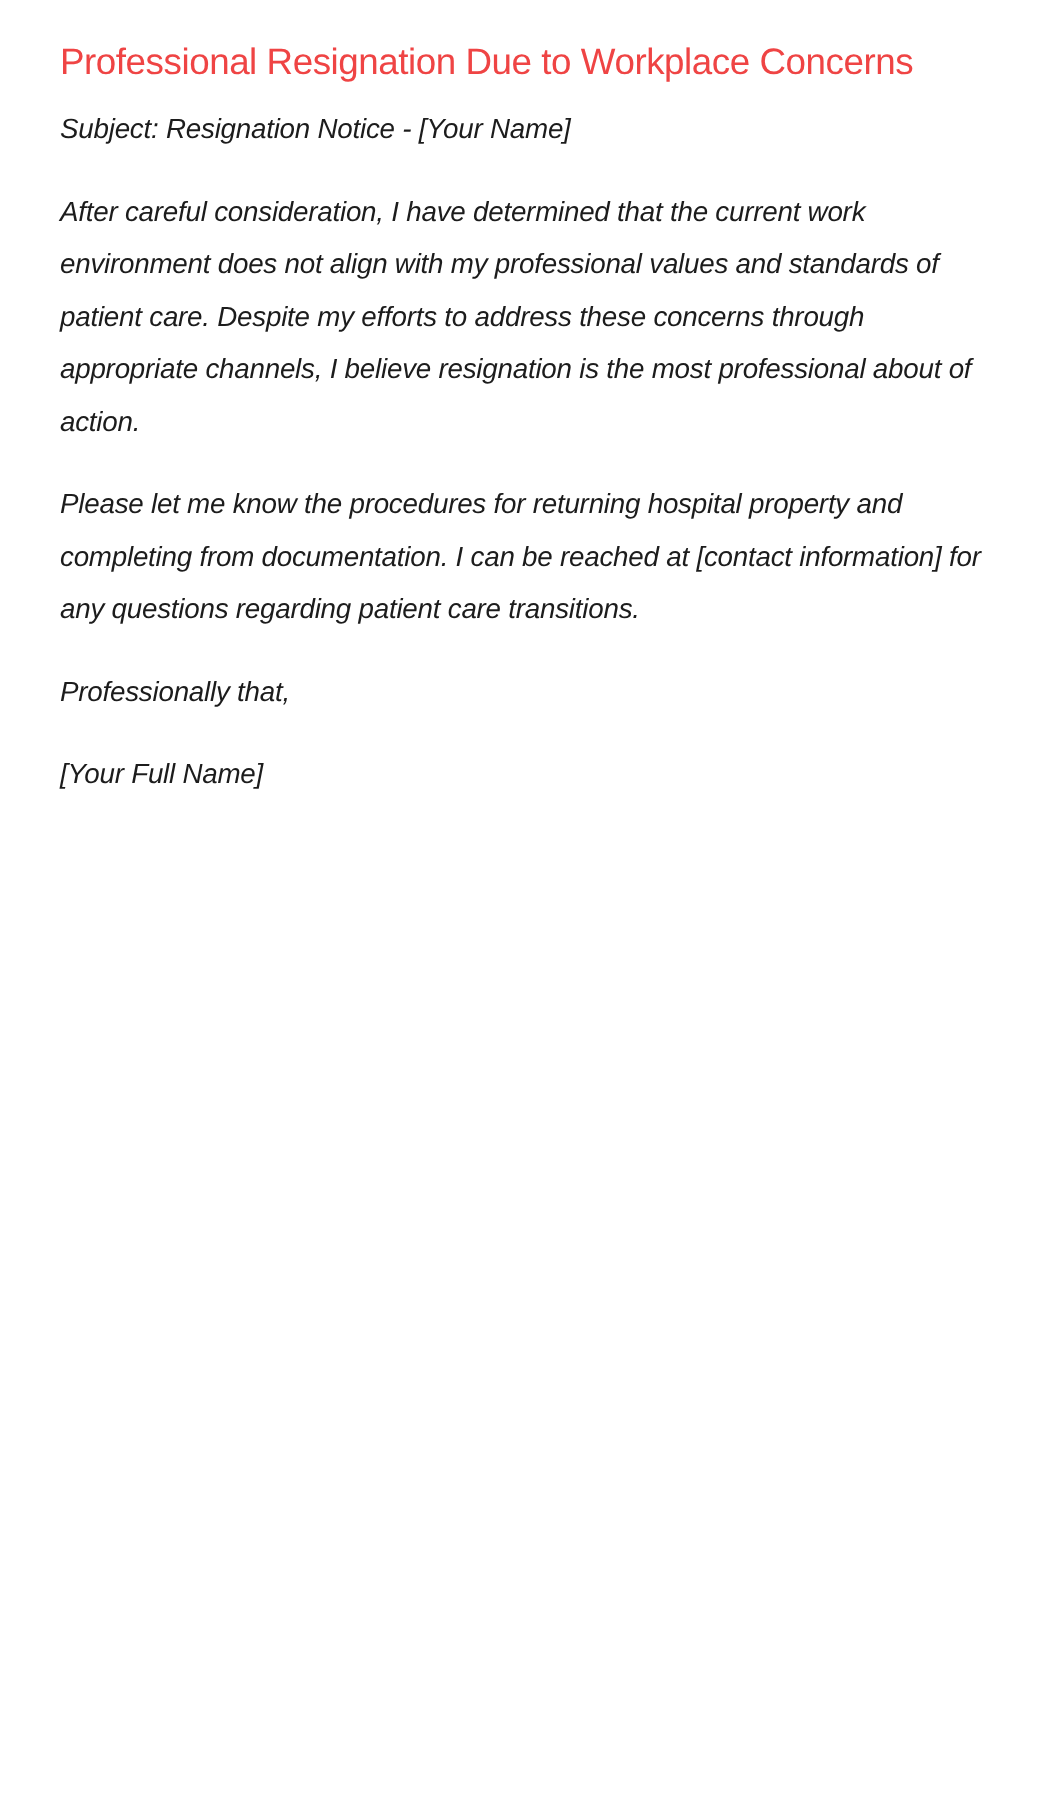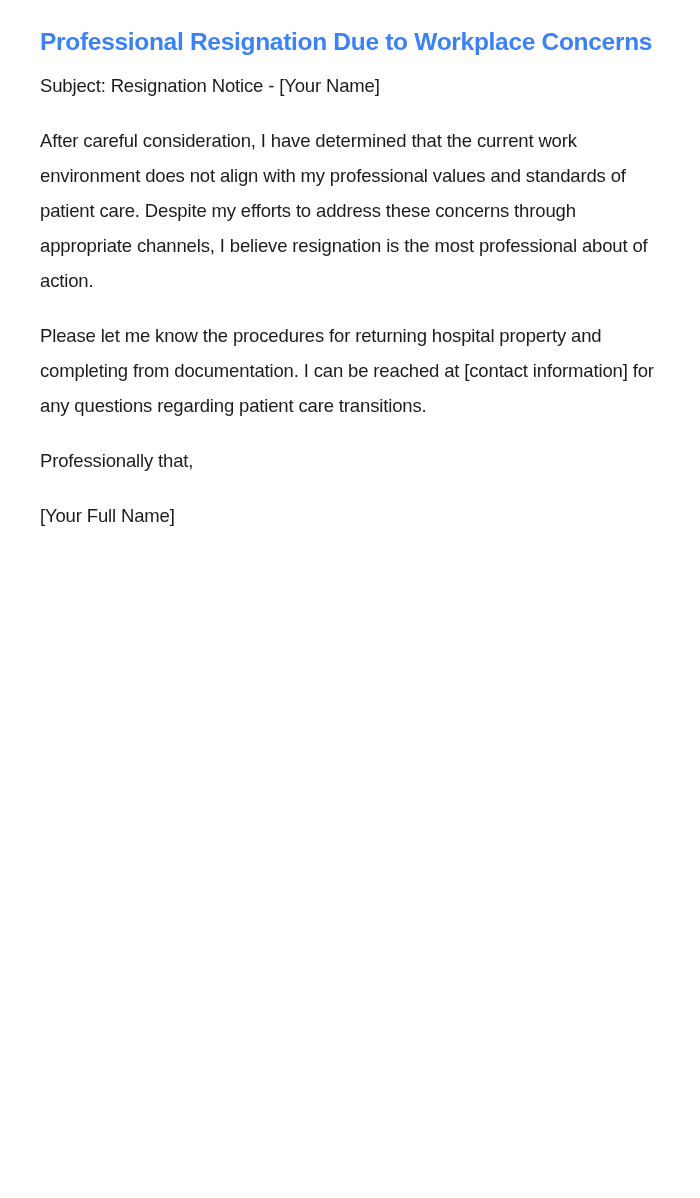--- a/index.html
+++ b/index.html
@@ -14,32 +14,33 @@
       font-family: "Liberation Sans", sans-serif;
       color: #1a1a1a;
     }
     .doc {
       padding: 20px 40px 0 40px;
       width: 620px;
       box-sizing: content-box;
     }
     .title {
       font-size: 24.5px;
-      font-weight: bold;
+      font-weight: normal;
       line-height: 44px;
       margin: 0 0 4px 0;
-      color: #3b82f6;
+      color: #ef4444;
       letter-spacing: -0.3px;
     }
     .para {
       font-size: 18.5px;
       line-height: 35px;
       margin: 0 0 20px 0;
       letter-spacing: -0.15px;
       color: #1c1c1c;
+      font-style: italic;
     }
     .para.subject { margin-bottom: 20px; }
   </style>
 </head>
 <body>
 
 <div class="doc">
   <h1 class="title">Professional Resignation Due to Workplace Concerns</h1>
   <p class="para subject">Subject: Resignation Notice - [Your Name]</p>
   <p class="para">After careful consideration, I have determined that the current work environment does not align with my professional values and standards of patient care. Despite my efforts to address these concerns through appropriate channels, I believe resignation is the most professional about of action.</p>

